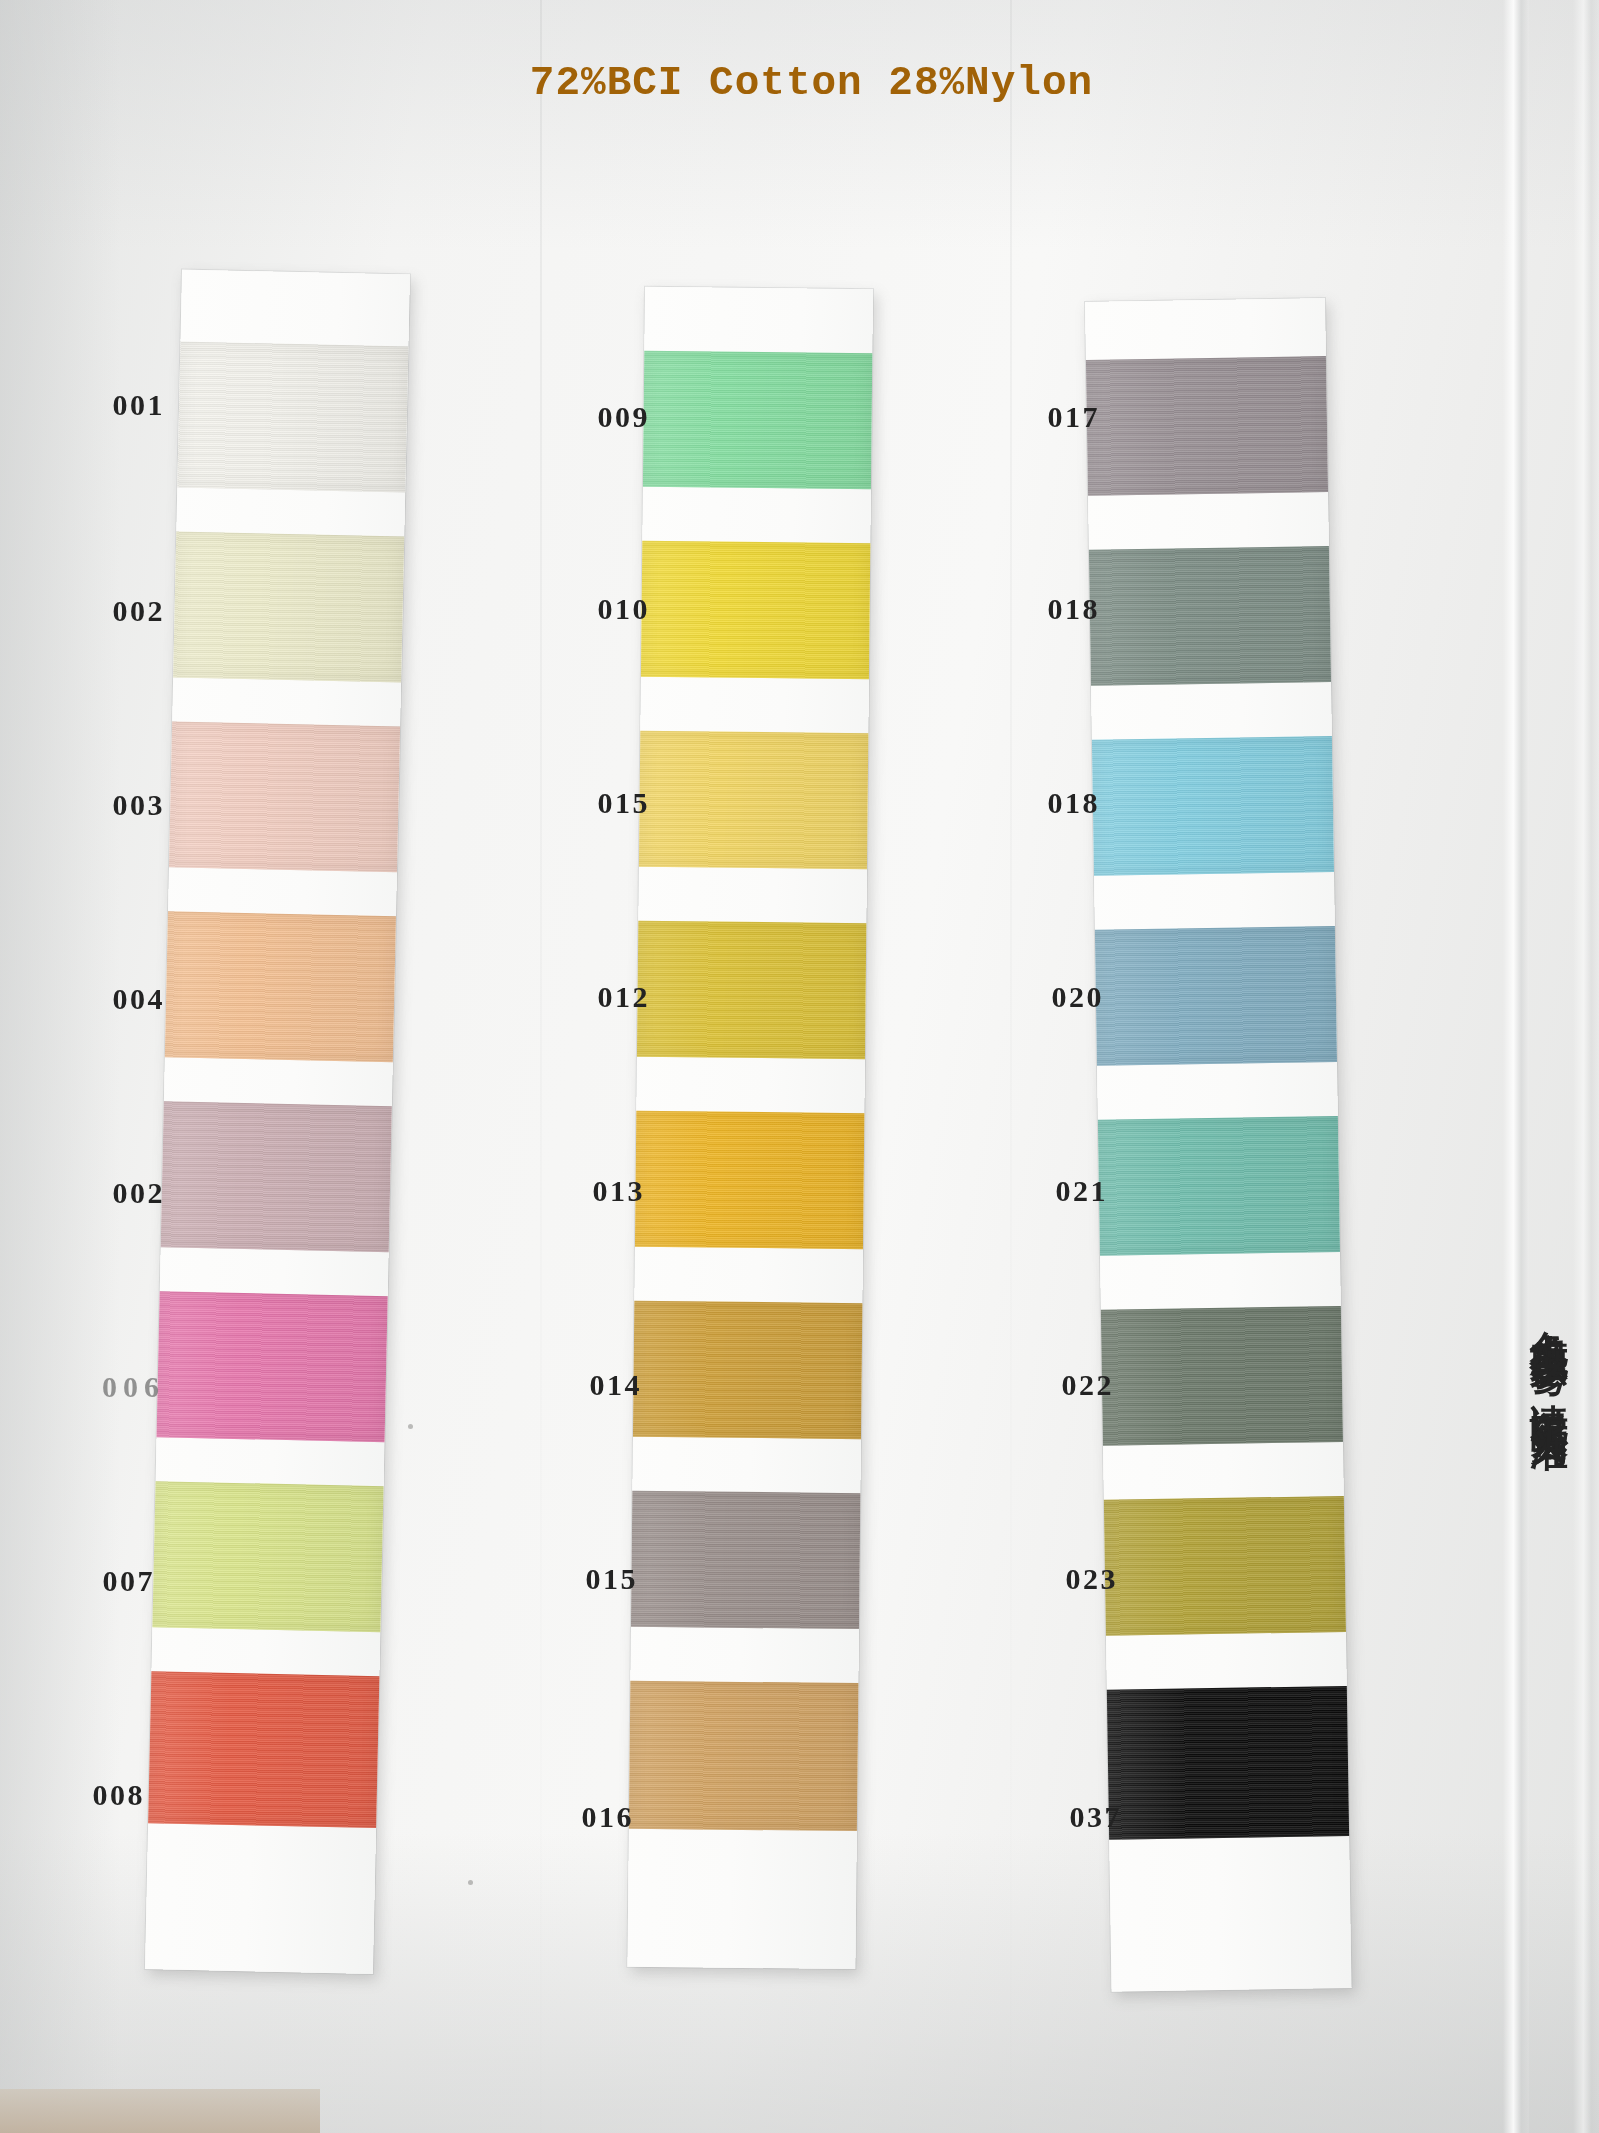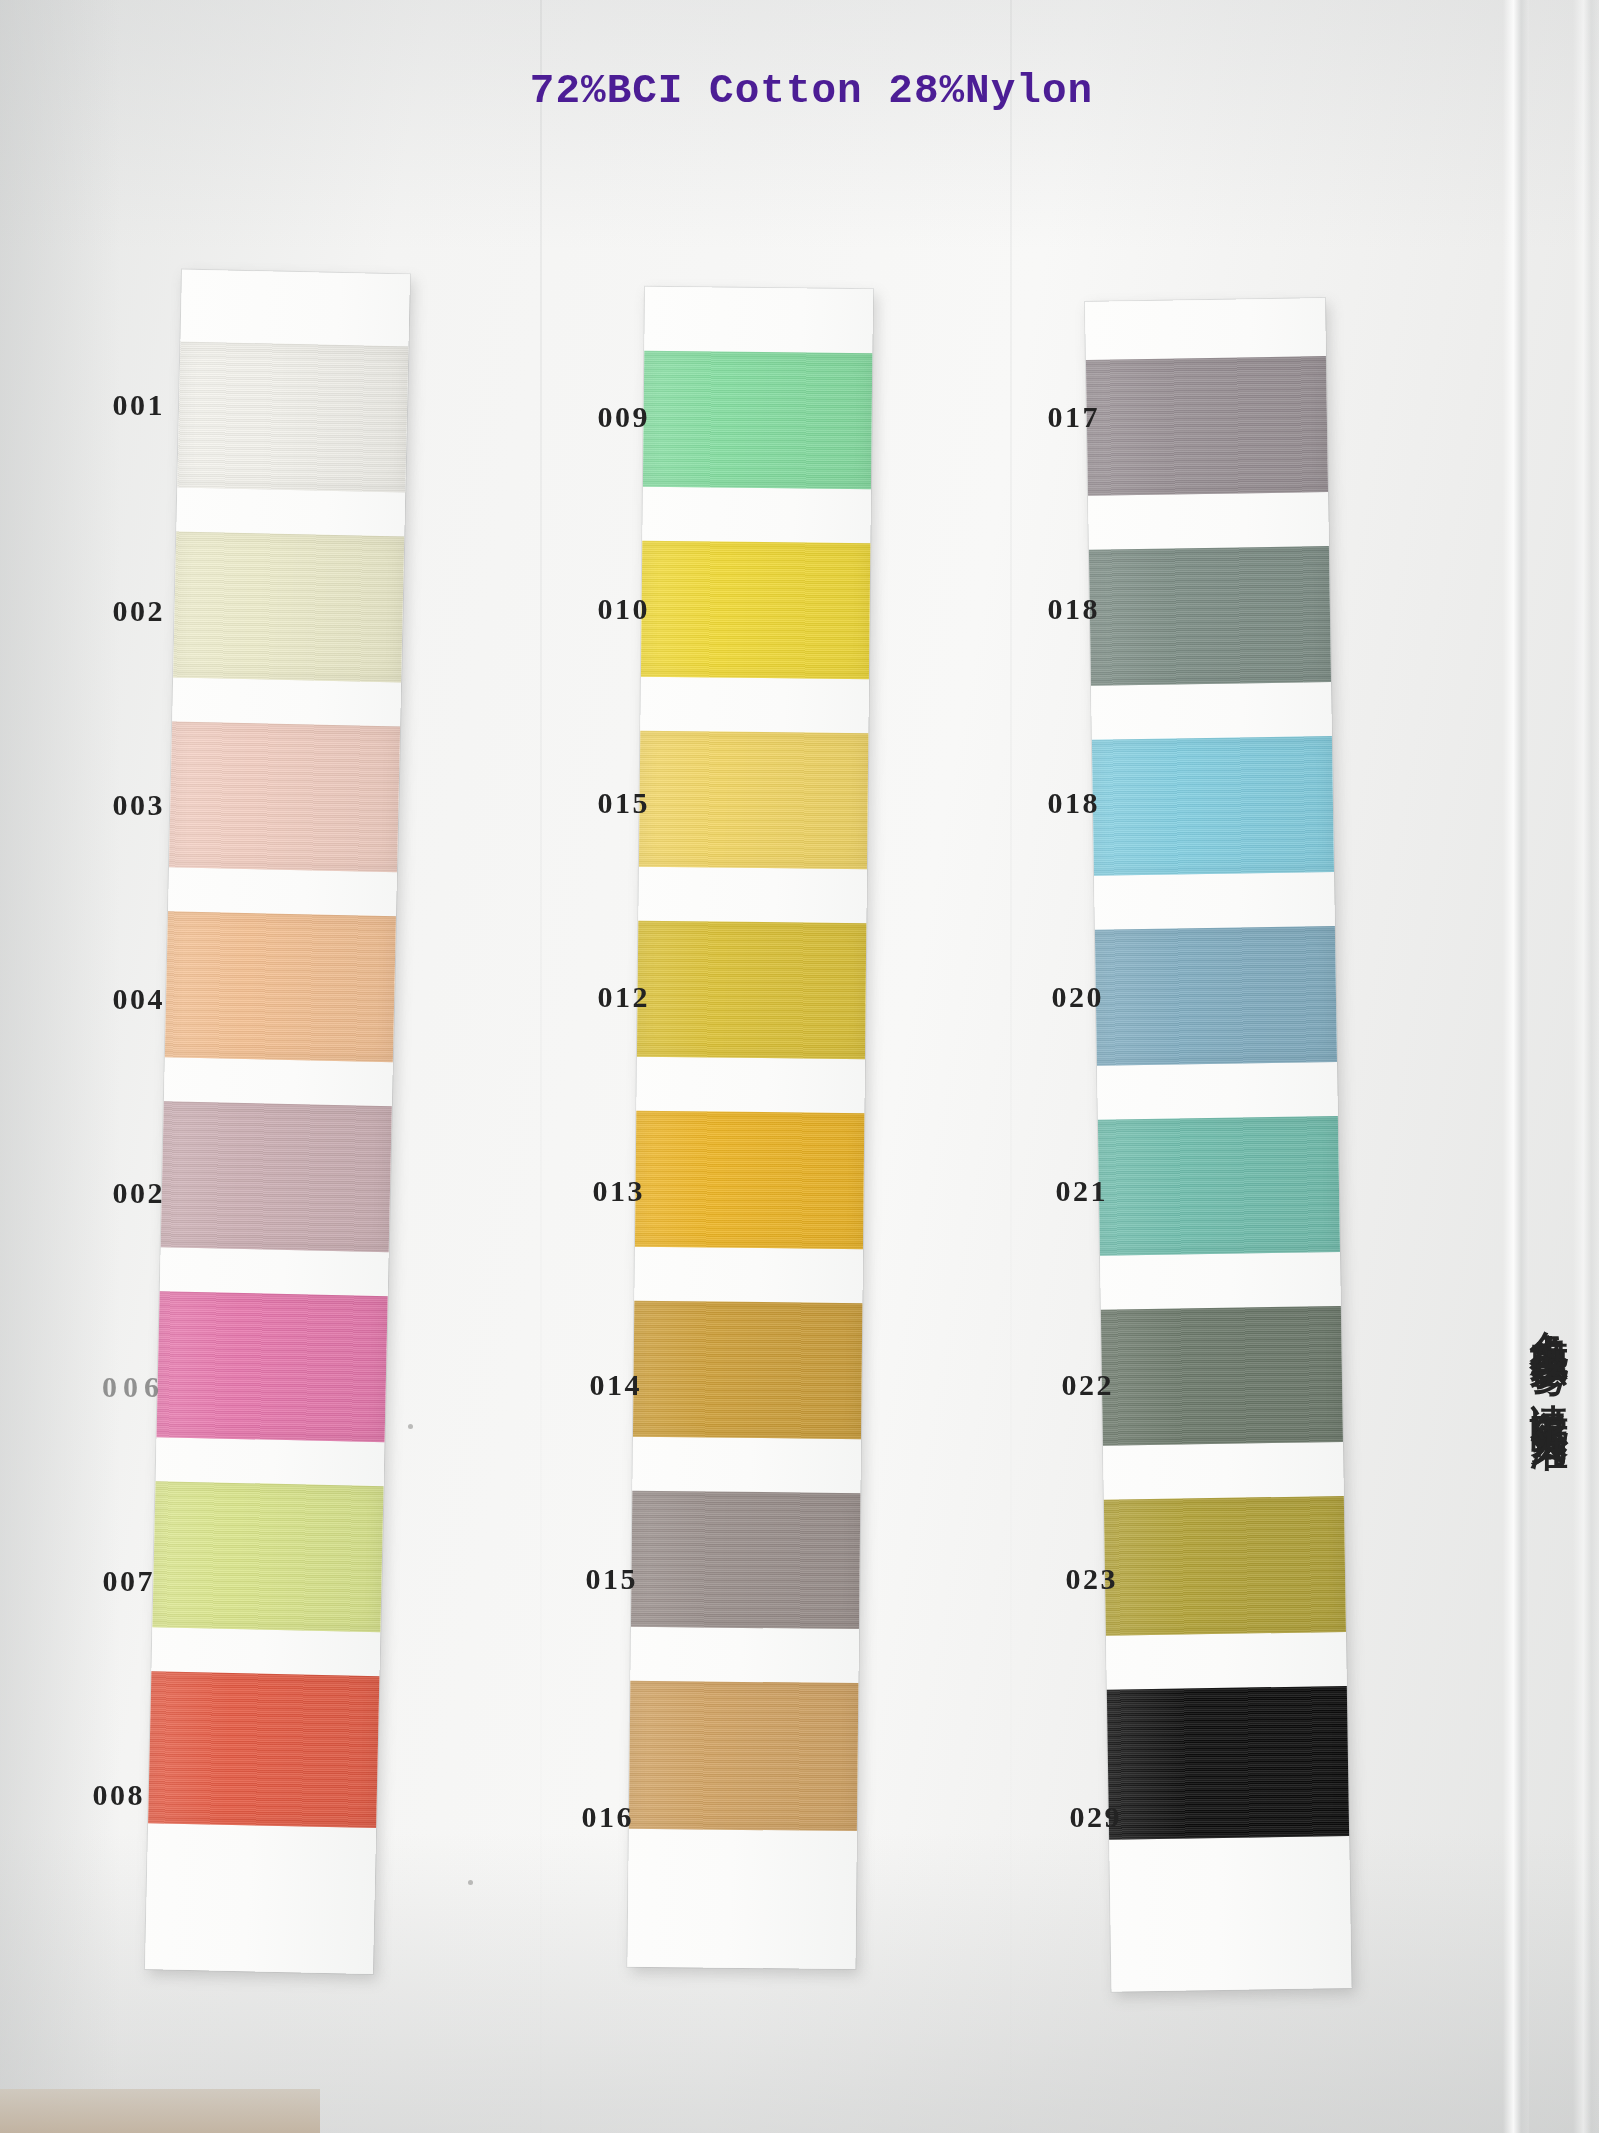--- a/index.html
+++ b/index.html
@@ -57,23 +57,23 @@
     font-size:62px; font-weight:700; letter-spacing:1px;
     color:#1b1b1b; white-space:nowrap;
     text-shadow:0 1px 0 rgba(0,0,0,.25);
   }
   .title .nm { font-family:"Liberation Serif", serif; }
   .title .cn {
     font-family:"DejaVu Sans", sans-serif; font-weight:700;
     margin-left:70px; letter-spacing:2px;
   }
   .subtitle {
-    margin-top:16px;
+    margin-top:8px;
     font-family:"Liberation Mono", monospace;
-    font-size:41px; font-weight:700; color:#4c1d95;
+    font-size:41px; font-weight:700; color:#a16207;
     letter-spacing:1px; white-space:nowrap;padding-left:24px;
   }
 
   
   .columns { position:absolute; inset:0; }
 
   .col { position:absolute; }
   
   .strip {
     position:absolute;
@@ -205,18 +205,18 @@
       <div class="swatch" style="top: 1388px; height: 150px; background-color: rgb(13, 13, 13);"></div>
     </div>
 
     <div class="label" style="left:990px;top:400px;width:110px;">017</div>
     <div class="label" style="left:990px;top:592px;width:110px;">018</div>
     <div class="label" style="left:990px;top:786px;width:110px;">018</div>
     <div class="label" style="left:994px;top:980px;width:110px;">020</div>
     <div class="label" style="left:998px;top:1174px;width:110px;">021</div>
     <div class="label" style="left:1004px;top:1368px;width:110px;">022</div>
     <div class="label" style="left:1008px;top:1562px;width:110px;">023</div>
-    <div class="label" style="left:1012px;top:1800px;width:110px;">029</div>
+    <div class="label" style="left:1012px;top:1800px;width:110px;">037</div>
   </div>
 
 </div>
 
 <div class="vnote">色卡颜色仅供参考，请以实际大货为准！</div>
 
 </body></html>

